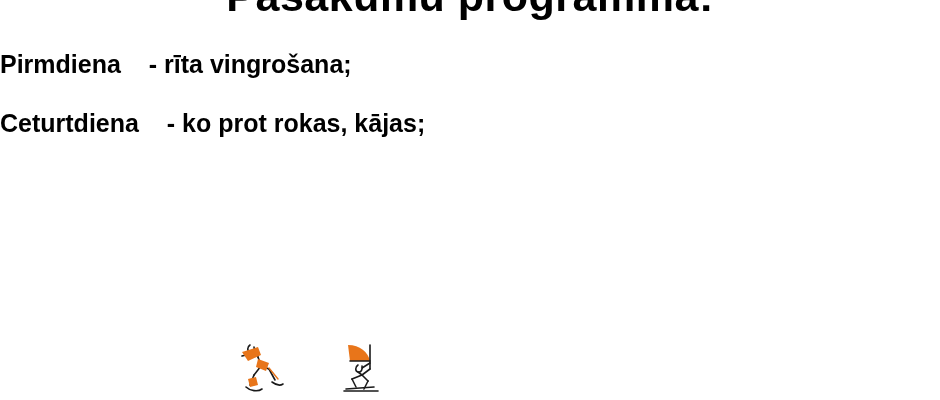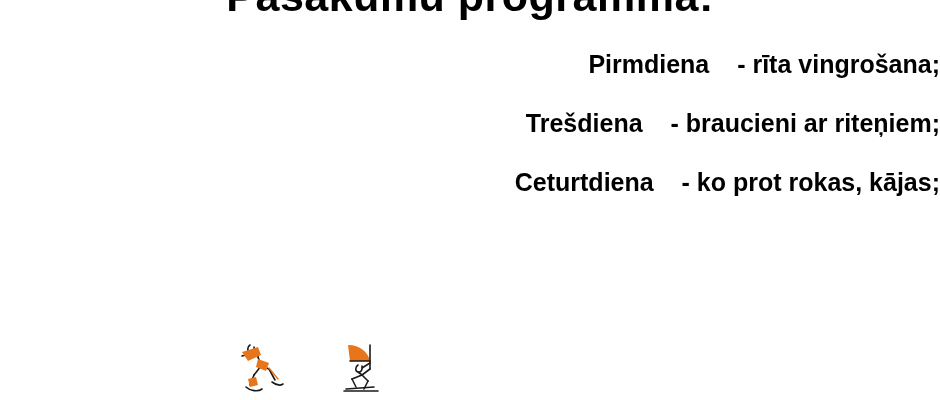--- a/index.html
+++ b/index.html
@@ -32,21 +32,21 @@
     white-space: nowrap;
   }
   .lines {
     position: absolute;
     top: 44px;
     left: 0;
     width: 940px;
   }
   .line {
     width: 940px;
-    text-align: right;
+    text-align: left;
     font-size: 25px;
     font-weight: bold;
     color: #000000;
     white-space: nowrap;
     height: 59px;
     line-height: 40px;
   }
   .day {
     display: inline;
   }
@@ -81,26 +81,20 @@
   <div class="lines">
 
     <div class="line">
       <span class="day">Pirmdiena</span>
       <span class="gap"></span>
       <span class="activity">-</span>
       <span class="activity">rīta vingrošana;</span>
     </div>
 
 
-    <div class="line">
-      <span class="day">Trešdiena</span>
-      <span class="gap"></span>
-      <span class="activity">-</span>
-      <span class="activity">braucieni ar riteņiem;</span>
-    </div>
 
     <div class="line">
       <span class="day">Ceturtdiena</span>
       <span class="gap"></span>
       <span class="activity">-</span>
       <span class="activity">ko prot rokas, kājas;</span>
     </div>
 
 
   </div>

